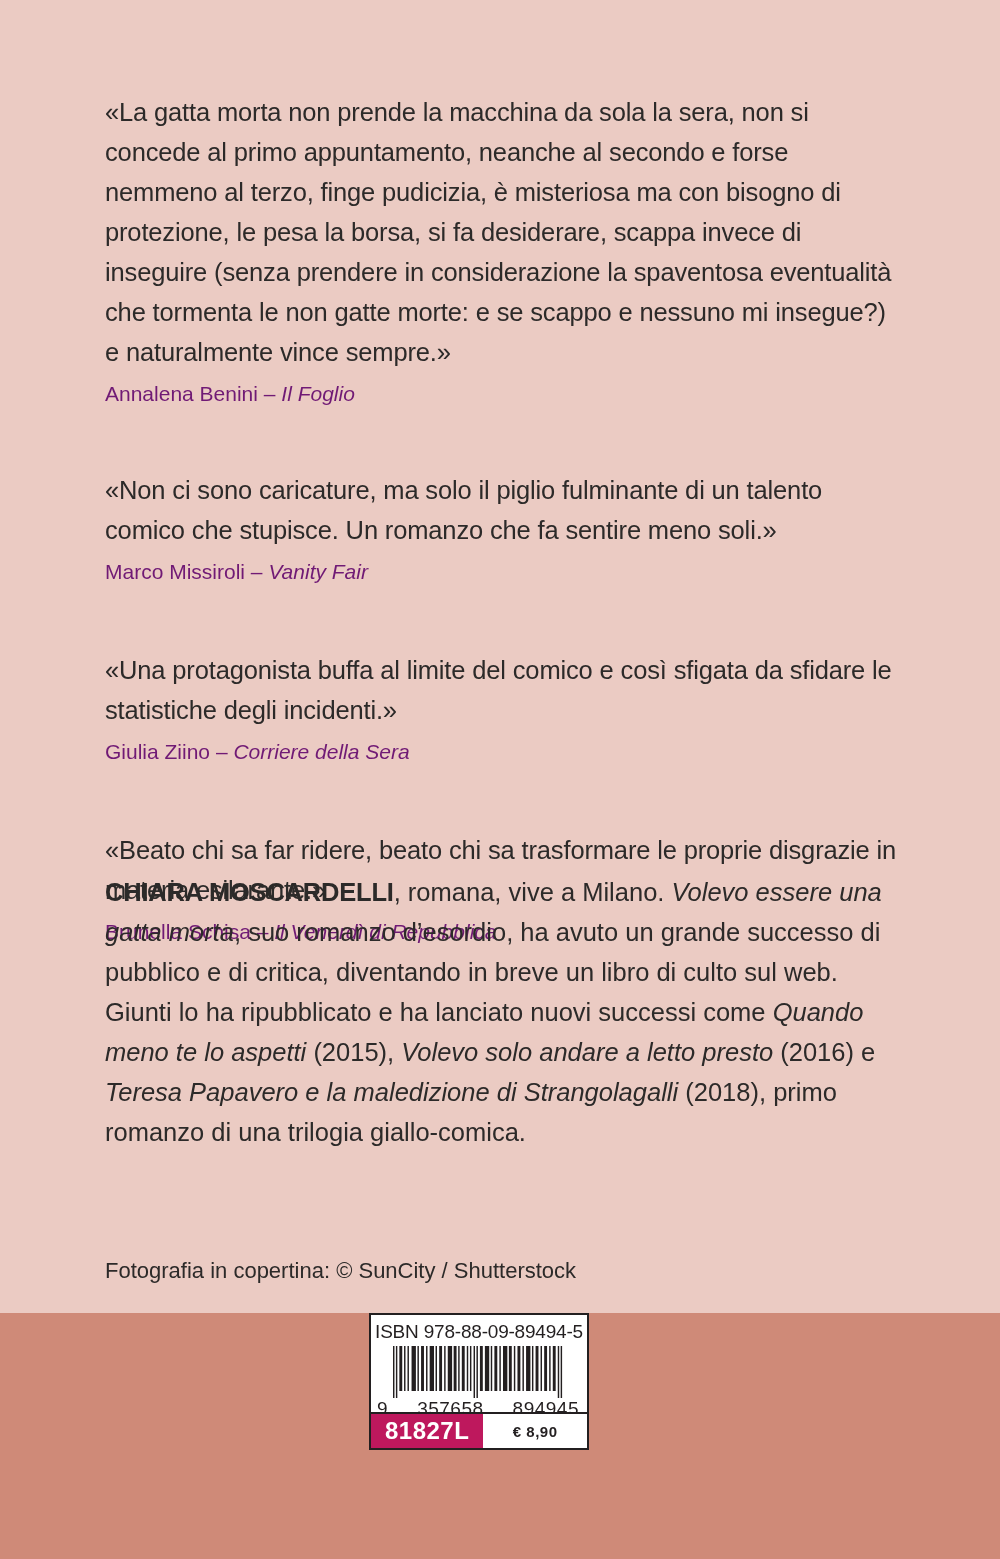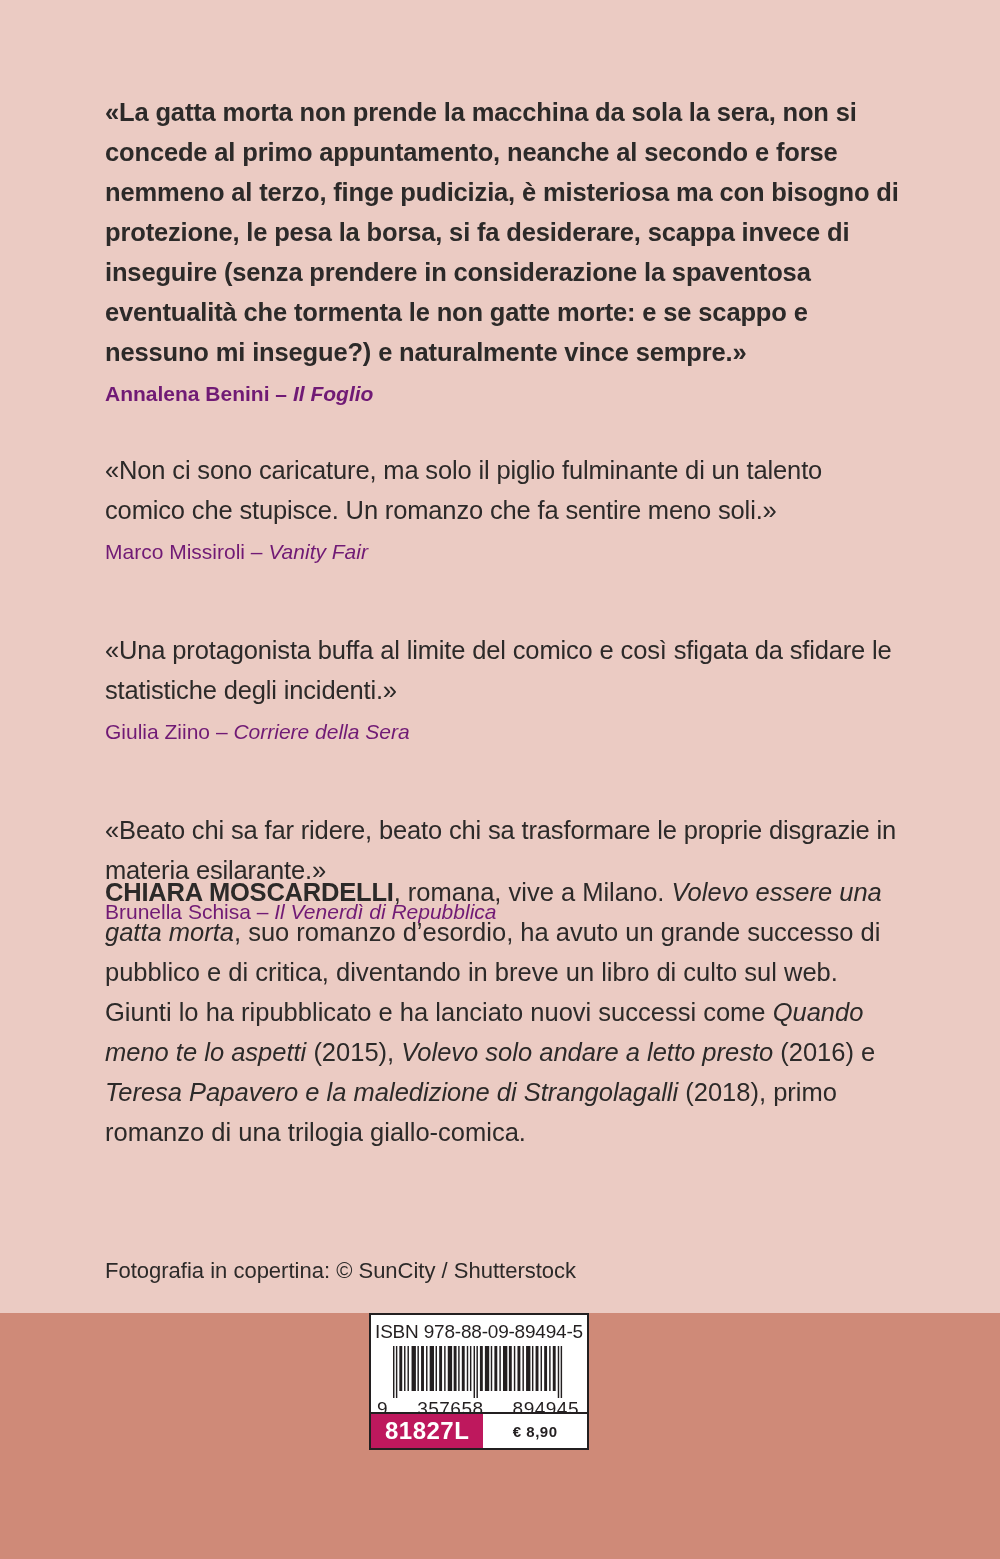--- a/index.html
+++ b/index.html
@@ -65,21 +65,21 @@
   .quote-attrib .src {
     font-style: italic;
   }
 
   #quotes {
     position: absolute;
     left: 105px;
     top: 92px;
     width: 794px;
   }
-  #quotes .quote-block:nth-child(1) { margin-bottom: 36px; font-weight: bold; }
+  #quotes .quote-block:nth-child(1) { margin-bottom: 56px; }
 
   
   #bio {
     position: absolute;
     left: 105px;
     top: 872px;
     width: 794px;
     font-size: 25.5px;
     line-height: 40px;
     color: #2c2a29;

